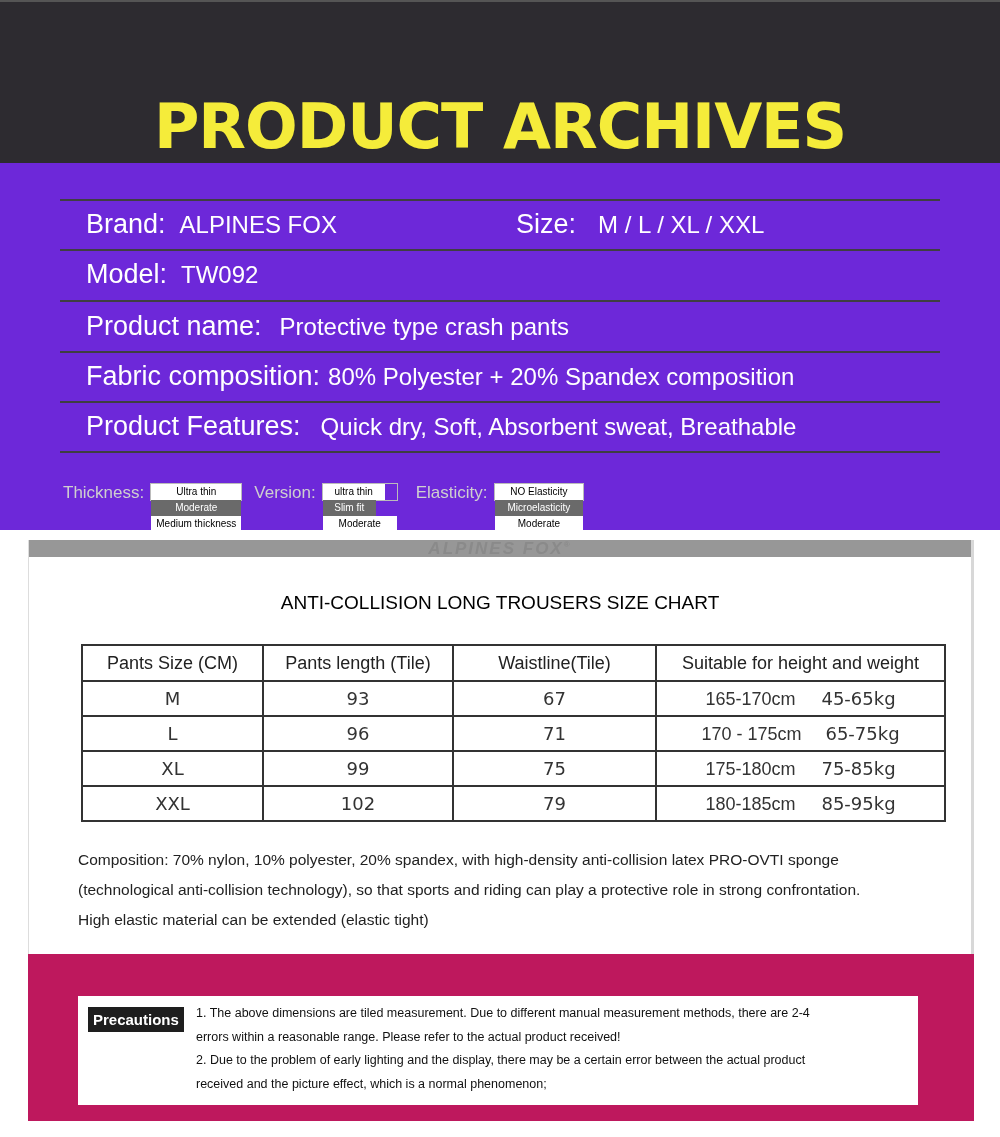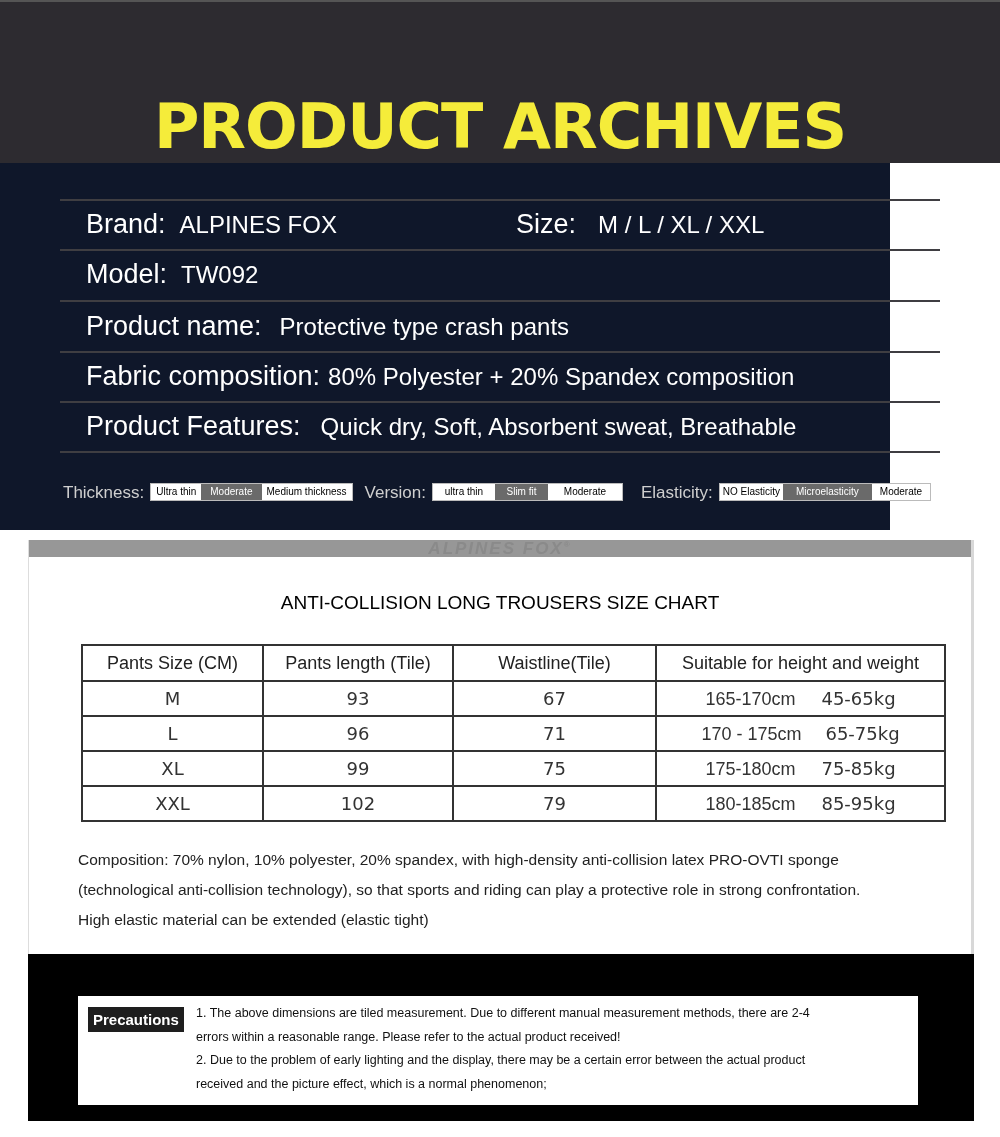--- a/index.html
+++ b/index.html
@@ -13,36 +13,36 @@
     border-top: 2px solid #555;
   }
   .hero-title {
     position: absolute; left: 0; top: 90px; width: 1000px; text-align: center;
     font-family: "DejaVu Sans", sans-serif; font-weight: bold;
     font-size: 62px; letter-spacing: -1px; color: #f5ec3a;
     line-height: 70px;
   }
 
   .specs {
-    position: absolute; left: 0; top: 163px; width: 890px; height: 367px;
-    background: #0f172a;
+    position: absolute; left: 0; top: 163px; width: 1000px; height: 367px;
+    background: #6d28d9;
   }
   .spec-line {
     position: absolute; left: 60px; width: 880px; height: 2px; background: #3f3e42;
   }
   .spec-row { position: absolute; left: 86px; color: #ffffff; white-space: nowrap; }
   .spec-label { font-size: 27px; }
   .spec-value { font-size: 24px; margin-left: 14px; }
 
   .attr-bar {
     position: absolute; top: 320px; left: 63px; height: 20px;
     display: flex; align-items: flex-start; white-space: nowrap;
   }
   .attr-label { color: #cfcfcf; font-size: 17px; margin-right: 6px; }
-  .attr-group { display: flex; height: 18px; margin-right: 12px; border: 1px solid #bbb; }
+  .attr-group { display: flex; height: 18px; margin-right: 12px; border: 1px solid #bbb; flex-direction: column; }
   .attr-opt {
     background: #ffffff; color: #000; font-size: 10px; line-height: 16px;
     padding: 0 5px; text-align: center;
   }
   .attr-opt.sel { background: #6a6a6a; color: #fff; }
 
   
   .card {
     position: absolute; left: 28px; top: 540px; width: 946px; height: 414px;
     background: #ffffff; border-left: 1px solid #ddd; border-right: 3px solid #d8d8d8;
@@ -74,21 +74,21 @@
   .col-1 { width: 181px; } .col-2 { width: 190px; } .col-3 { width: 203px; }
   .fit-cell span.h { font-family: "Liberation Sans", sans-serif; margin-right: 26px; text-align: right; }
 
   .composition {
     position: absolute; left: 49px; top: 305px; width: 890px;
     font-size: 15.5px; line-height: 30px; color: #222;
   }
 
   
   .notes-bg {
-    position: absolute; left: 28px; top: 954px; width: 946px; height: 167px; background: #000000;
+    position: absolute; left: 28px; top: 954px; width: 946px; height: 167px; background: #be185d;
   }
   .notes-box {
     position: absolute; left: 50px; top: 42px; width: 840px; height: 109px; background: #ffffff;
   }
   .notes-tag {
     position: absolute; left: 10px; top: 11px; background: #1e1e1e; color: #fff;
     font-size: 15px; padding: 4px 5px; line-height: 17px; font-weight: bold;
   }
   .notes-text {
     position: absolute; left: 118px; top: 6px; width: 710px;

